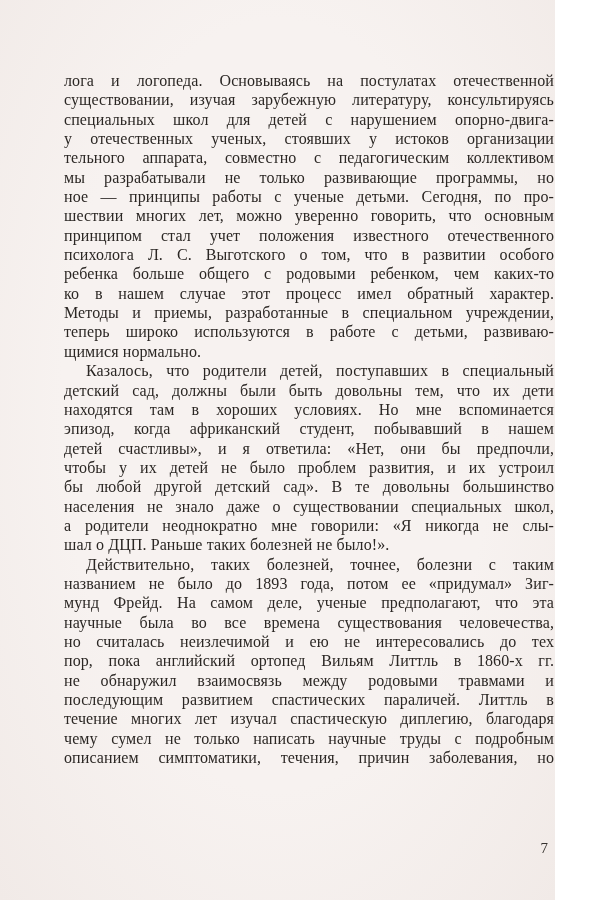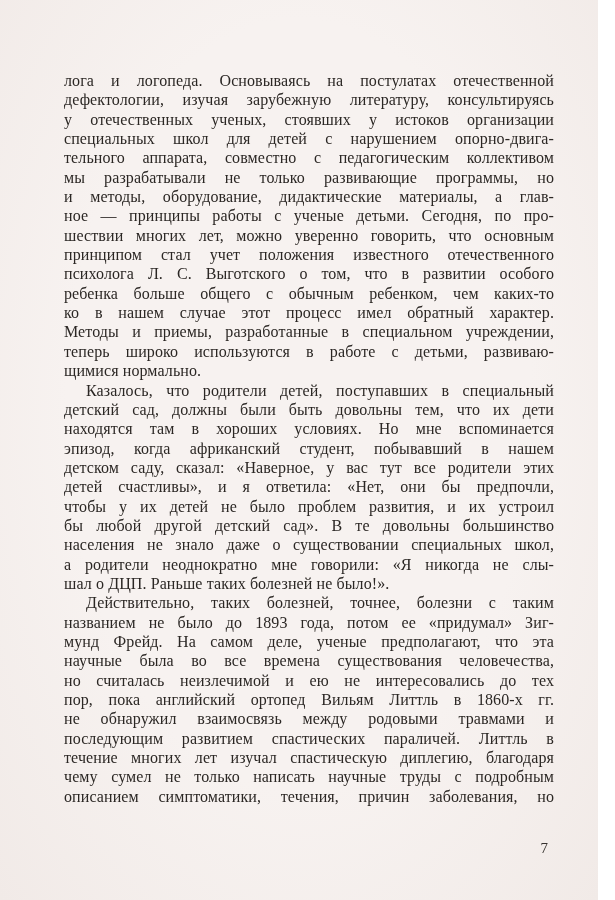--- a/index.html
+++ b/index.html
@@ -7,23 +7,24 @@
     padding: 0;
   }
   body {
     width: 615px;
     height: 900px;
     overflow: hidden;
     font-family: "Liberation Serif", "DejaVu Serif", serif;
   }
   .scan-page {
     position: relative;
-    width: 598px;
+    width: 511px;
     height: 900px;
     background: radial-gradient(ellipse at 50% 45%, #f7f2f0 55%, #f1eae7 100%);
+    padding-left: 44px;
   }
   .text-block {
     position: absolute;
     left: 64px;
     top: 71px;
     width: 490px;
     color: #2b2724;
     font-size: 16px;
     line-height: 19.35px;
     letter-spacing: 0.1px;
@@ -52,42 +53,40 @@
     color: #35312e;
   }
 </style>
 </head>
 <body>
 
 <div class="scan-page">
   <div class="text-block">
       <div class="paragraph">
         <div class="line">лога и логопеда. Основываясь на постулатах отечественной</div>
-        <div class="line">дефектологии, изучая зарубежную литературу, консультируясь</div>
+        <div class="line">существовании, изучая зарубежную литературу, консультируясь</div>
+        <div class="line">специальных школ для детей с нарушением опорно-двига-</div>
         <div class="line">у отечественных ученых, стоявших у истоков организации</div>
-        <div class="line">специальных школ для детей с нарушением опорно-двига-</div>
         <div class="line">тельного аппарата, совместно с педагогическим коллективом</div>
         <div class="line">мы разрабатывали не только развивающие программы, но</div>
-        <div class="line">и методы, оборудование, дидактические материалы, а глав-</div>
         <div class="line">ное — принципы работы с ученые детьми. Сегодня, по про-</div>
         <div class="line">шествии многих лет, можно уверенно говорить, что основным</div>
         <div class="line">принципом стал учет положения известного отечественного</div>
         <div class="line">психолога Л. С. Выготского о том, что в развитии особого</div>
-        <div class="line">ребенка больше общего с обычным ребенком, чем каких-то</div>
+        <div class="line">ребенка больше общего с родовыми ребенком, чем каких-то</div>
         <div class="line">ко в нашем случае этот процесс имел обратный характер.</div>
         <div class="line">Методы и приемы, разработанные в специальном учреждении,</div>
         <div class="line">теперь широко используются в работе с детьми, развиваю-</div>
         <div class="line flush">щимися нормально.</div>
       </div>
       <div class="paragraph">
         <div class="line indent">Казалось, что родители детей, поступавших в специальный</div>
         <div class="line">детский сад, должны были быть довольны тем, что их дети</div>
         <div class="line">находятся там в хороших условиях. Но мне вспоминается</div>
         <div class="line">эпизод, когда африканский студент, побывавший в нашем</div>
-        <div class="line">детском саду, сказал: «Наверное, у вас тут все родители этих</div>
         <div class="line">детей счастливы», и я ответила: «Нет, они бы предпочли,</div>
         <div class="line">чтобы у их детей не было проблем развития, и их устроил</div>
         <div class="line">бы любой другой детский сад». В те довольны большинство</div>
         <div class="line">населения не знало даже о существовании специальных школ,</div>
         <div class="line">а родители неоднократно мне говорили: «Я никогда не слы-</div>
         <div class="line flush">шал о ДЦП. Раньше таких болезней не было!».</div>
       </div>
       <div class="paragraph">
         <div class="line indent">Действительно, таких болезней, точнее, болезни с таким</div>
         <div class="line">названием не было до 1893 года, потом ее «придумал» Зиг-</div>

